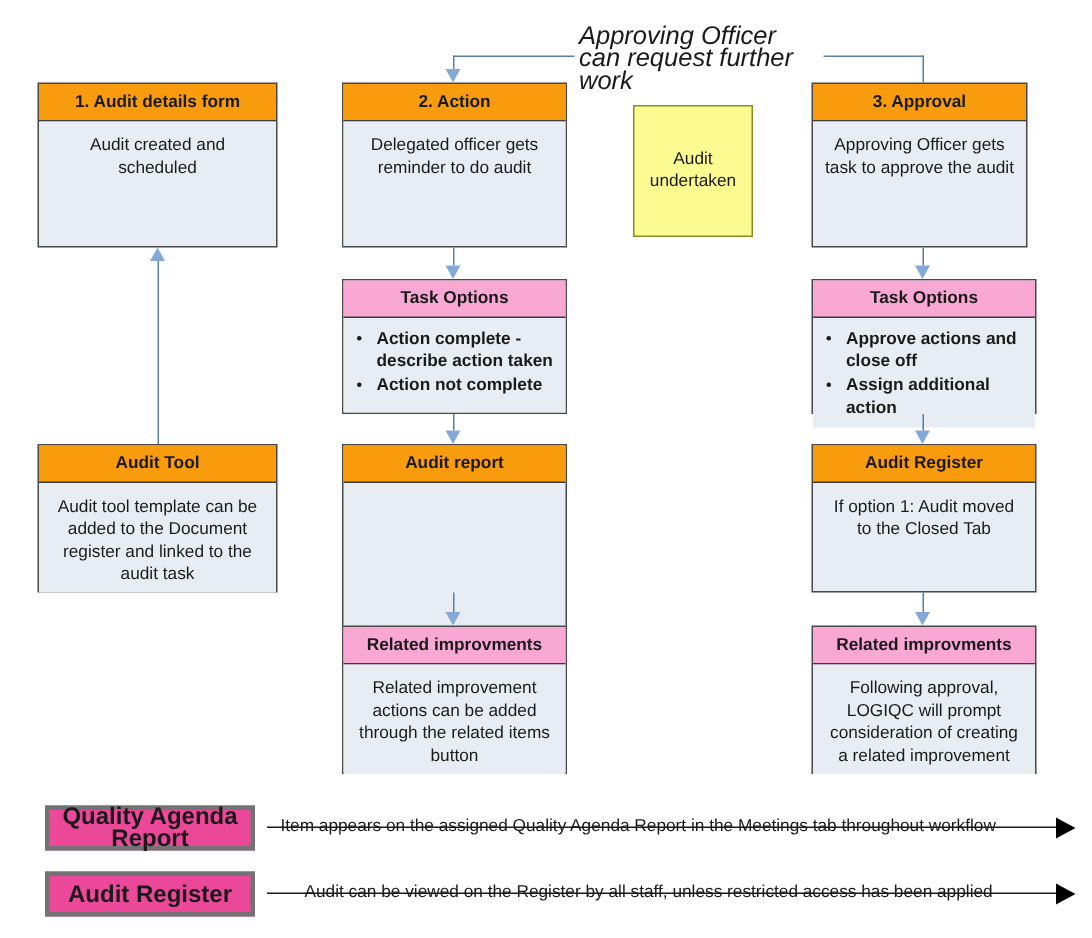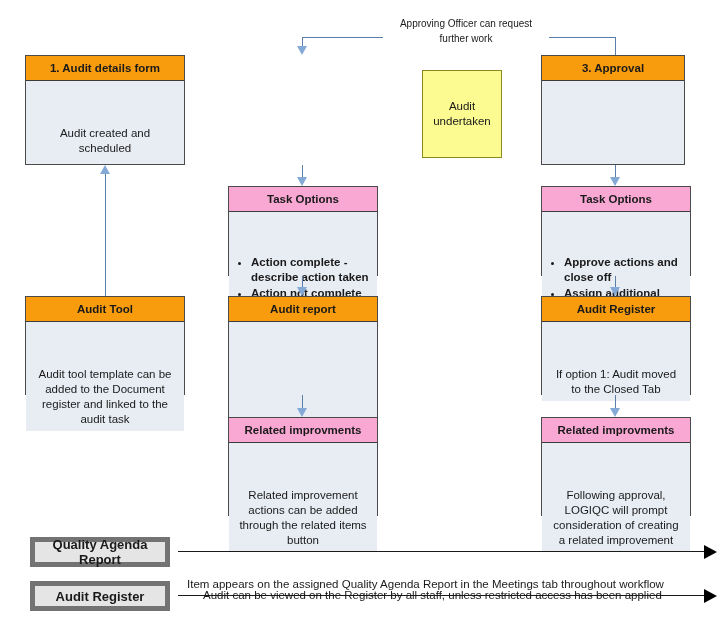--- a/index.html
+++ b/index.html
@@ -21,21 +21,20 @@
   }
 
   
   .box {
     position: absolute;
     box-sizing: border-box;
     border: 1px solid #4a4a4a;
     background: #e8edf4;
     display: flex;
     flex-direction: column;
-    gap: 36px;
   }
   .box .hdr {
     box-sizing: border-box;
     width: 100%;
     text-align: center;
     font-size: 11.5px;
     font-weight: bold;
     color: #1a1a1a;
     padding: 5px 2px 5px;
     border-bottom: 1px solid #3c3c3c;
@@ -79,24 +78,24 @@
     text-align: center;
     font-size: 11.5px;
     line-height: 15px;
     color: #1a1a1a;
   }
   .plainbox.yellow {
     background: #fbfb92;
     border: 1px solid #8a8a20;
   }
   .plainbox.blue {
-    background: #e5e5e5;
-    border: 5px solid #737373;
+    background: #ec4899;
+    border: 3px solid #737373;
     font-weight: bold;
-    font-size: 13px;
+    font-size: 16px;
   }
 
   
   .vline {
     position: absolute;
     width: 1px;
     background: #5b7ea8;
   }
   .hline {
     position: absolute;
@@ -135,26 +134,26 @@
     position: absolute;
     font-size: 11.5px;
     color: #1a1a1a;
     white-space: nowrap;
     line-height: 14px;
   }
 
   
   .fb-label {
     position: absolute;
-    font-size: 10px;
-    color: #1a1a1a;
-    text-align: center;
+    font-size: 17px;
+    color: #1a1a1a;
     line-height: 15px;
     background: #ffffff;
     padding: 0 3px;
+    font-style: italic;
   }
 </style>
 </head>
 <body>
 
 <div id="canvas">
 
   <div class="vline" style="left:615px; top:37px; height:18px;"></div>
 
   <div class="hline" style="left:540px; top:37px; width:76px;"></div>
@@ -171,20 +170,24 @@
   </div>
 
   <div class="vline" style="left:105px; top:174px; height:122px;"></div>
   <div class="arrow-up" style="left:100px; top:165px;"></div>
 
   <div class="box" style="left:25px; top:296px; width:160px; height:99px;">
     <div class="hdr orange">Audit Tool</div>
     <div class="body">Audit tool template can be added to the Document register and linked to the audit task</div>
   </div>
 
+  <div class="box" style="left:228px; top:55px; width:150px; height:110px;">
+    <div class="hdr orange">2. Action</div>
+    <div class="body">Delegated officer gets reminder to do audit</div>
+  </div>
 
   <div class="vline" style="left:302px; top:165px; height:12px;"></div>
   <div class="arrow-down" style="left:297px; top:177px;"></div>
 
   <div class="box" style="left:228px; top:186px; width:150px; height:90px;">
     <div class="hdr grey">Task Options</div>
     <div class="body listed">
       <ul>
         <li>Action complete - describe action taken</li>
         <li>Action not complete</li>
@@ -206,20 +209,21 @@
     <div class="hdr grey">Related improvments</div>
     <div class="body">Related improvement actions can be added through the related items button</div>
   </div>
 
   <div class="plainbox yellow" style="left:422px; top:70px; width:80px; height:88px;">
     <span>Audit undertaken</span>
   </div>
 
   <div class="box" style="left:541px; top:55px; width:144px; height:110px;">
     <div class="hdr orange">3. Approval</div>
+    <div class="body">Approving Officer gets task to approve the audit</div>
   </div>
 
   <div class="vline" style="left:615px; top:165px; height:12px;"></div>
   <div class="arrow-down" style="left:610px; top:177px;"></div>
 
   <div class="box" style="left:541px; top:186px; width:150px; height:90px;">
     <div class="hdr grey">Task Options</div>
     <div class="body listed">
       <ul>
         <li>Approve actions and close off</li>
@@ -242,21 +246,21 @@
   <div class="box" style="left:541px; top:417px; width:150px; height:99px;">
     <div class="hdr grey">Related improvments</div>
     <div class="body">Following approval, LOGIQC will prompt consideration of creating a related improvement</div>
   </div>
 
   <div class="plainbox blue" style="left:30px; top:537px; width:140px; height:30px;">
     <span>Quality Agenda Report</span>
   </div>
   <div class="legend-line" style="left:178px; top:551px; width:531px;"></div>
   <div class="legend-arrow" style="left:704px; top:545px;"></div>
-  <div class="legend-text" style="left:187px; top:544px;margin-top:33px;">Item appears on the assigned Quality Agenda Report in the Meetings tab throughout workflow</div>
+  <div class="legend-text" style="left:187px; top:544px;">Item appears on the assigned Quality Agenda Report in the Meetings tab throughout workflow</div>
 
   <div class="plainbox blue" style="left:30px; top:581px; width:140px; height:30px;">
     <span>Audit Register</span>
   </div>
   <div class="legend-line" style="left:178px; top:595px; width:531px;"></div>
   <div class="legend-arrow" style="left:704px; top:589px;"></div>
   <div class="legend-text" style="left:203px; top:588px;">Audit can be viewed on the Register by all staff, unless restricted access has been applied</div>
 
 </div>
 

